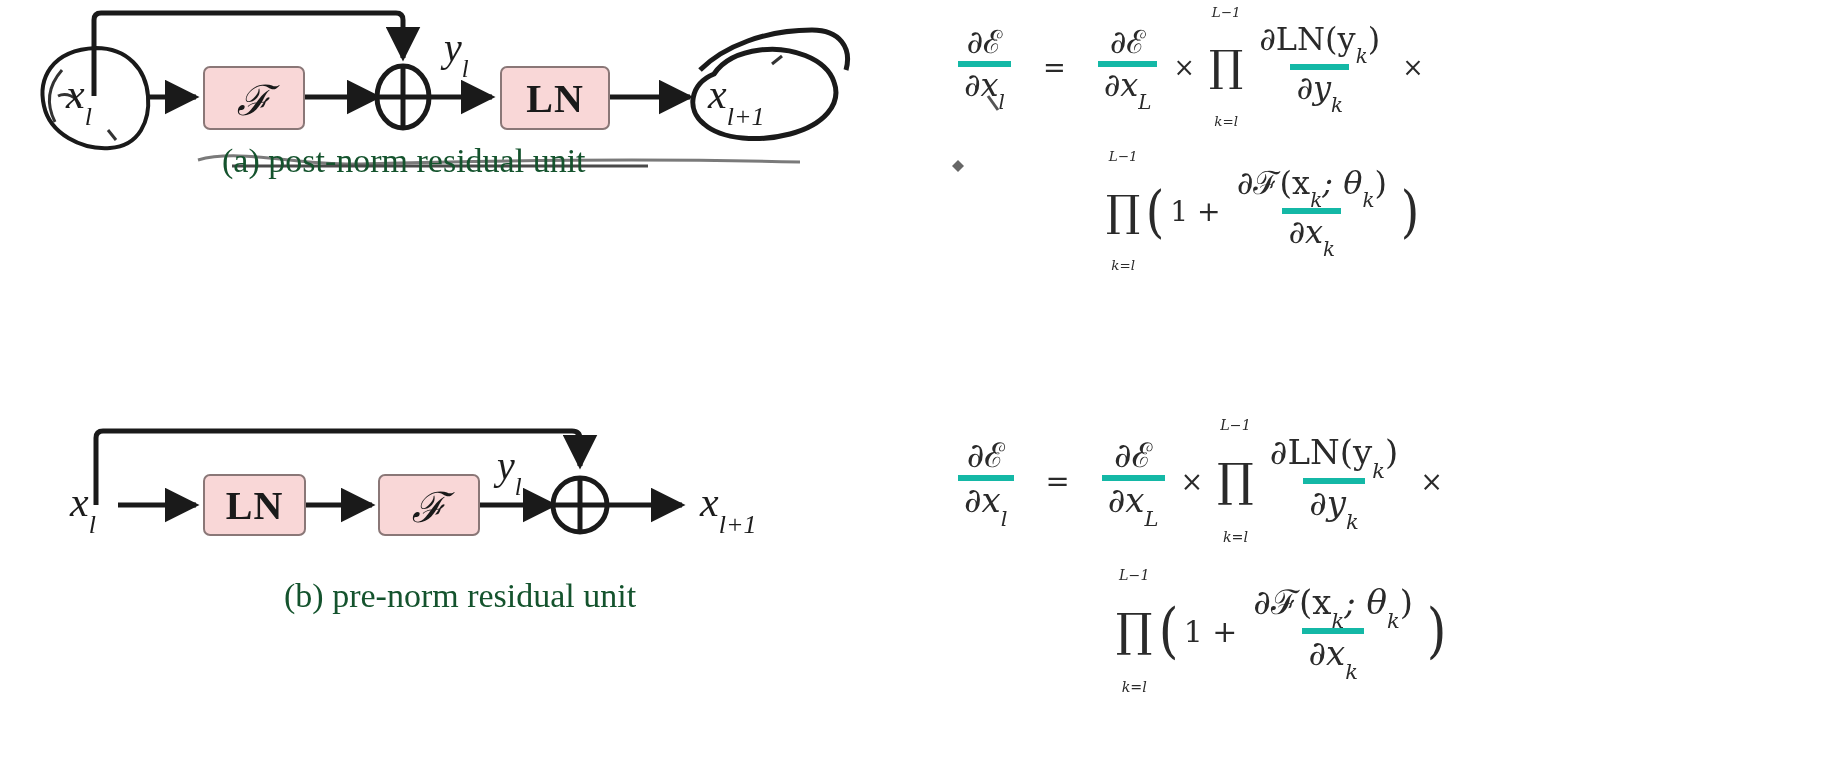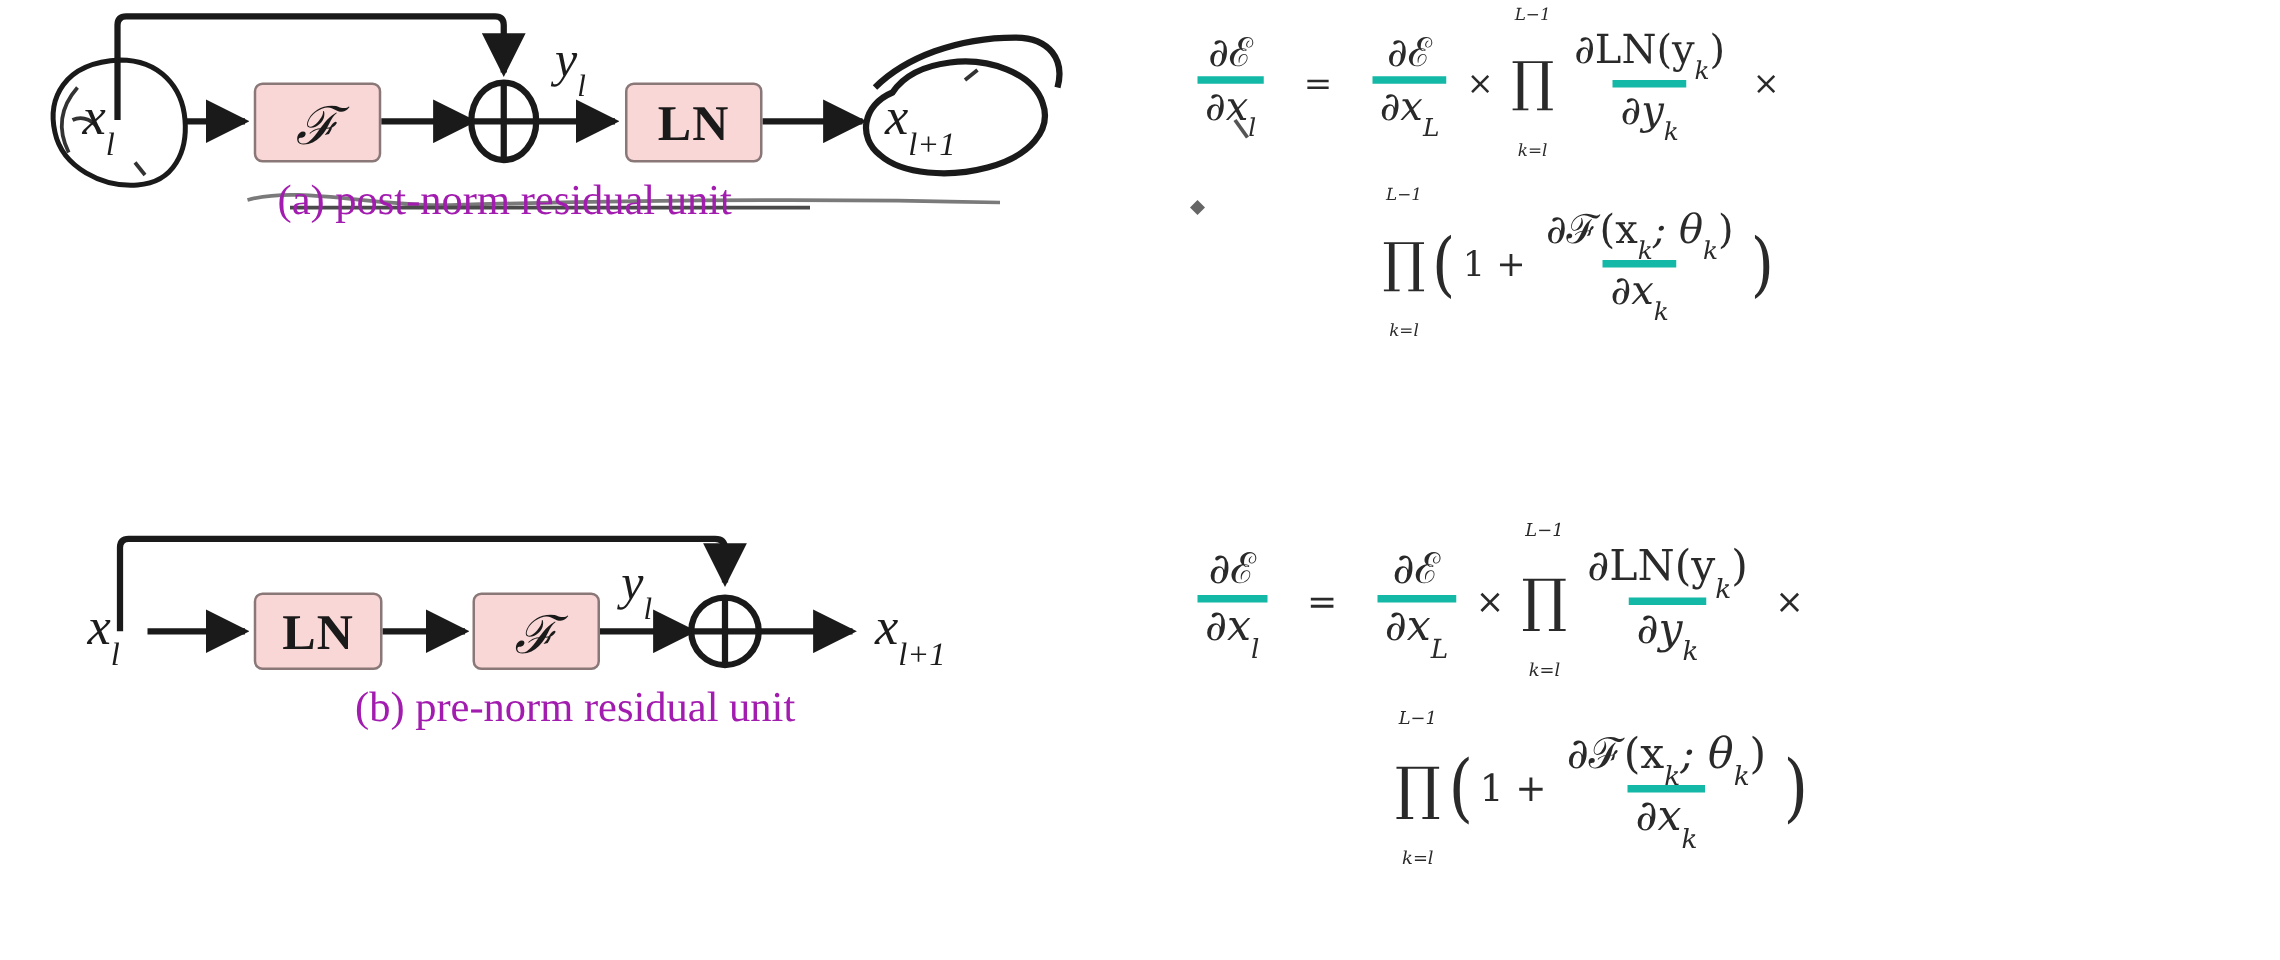--- a/index.html
+++ b/index.html
@@ -32,21 +32,21 @@
     position:absolute;
     font-family:Liberation Serif, serif;
     font-style:italic;
     color:#1c1c1c;
     white-space:nowrap;
   }
   .caption{
     position:absolute;
     font-family:"Liberation Serif", serif;
     font-size:34px;
-    color:#a21caf;
+    color:#14532d;
     white-space:nowrap;
   }
 
   
   .formula{
     position:absolute;
     font-family:"DejaVu Serif", serif;
     color:#2a2a2a;
     white-space:nowrap;
   }
@@ -162,21 +162,21 @@
   </div>
 
   <div class="mathlabel" style="left:497px;top:442px;font-size:40px;">
     <span class="it">y</span><span class="sub">l</span>
   </div>
 
   <div class="mathlabel" style="left:700px;top:478px;font-size:42px;">
     <span class="it">x</span><span class="sub">l+1</span>
   </div>
 
-  <div class="caption" style="left:284px;top:548px;">(b) pre-norm residual unit</div>
+  <div class="caption" style="left:284px;top:577px;">(b) pre-norm residual unit</div>
 
   <div class="formula" style="left:952px;top:6px;font-size:32px;">
 
     <div class="frow">
       <span class="frac">
         <span class="num"><span>∂ℰ</span></span>
         <span class="den"><span class="it">∂x</span><span class="sub">l</span></span>
       </span>
 
       <span class="eq">=</span>

